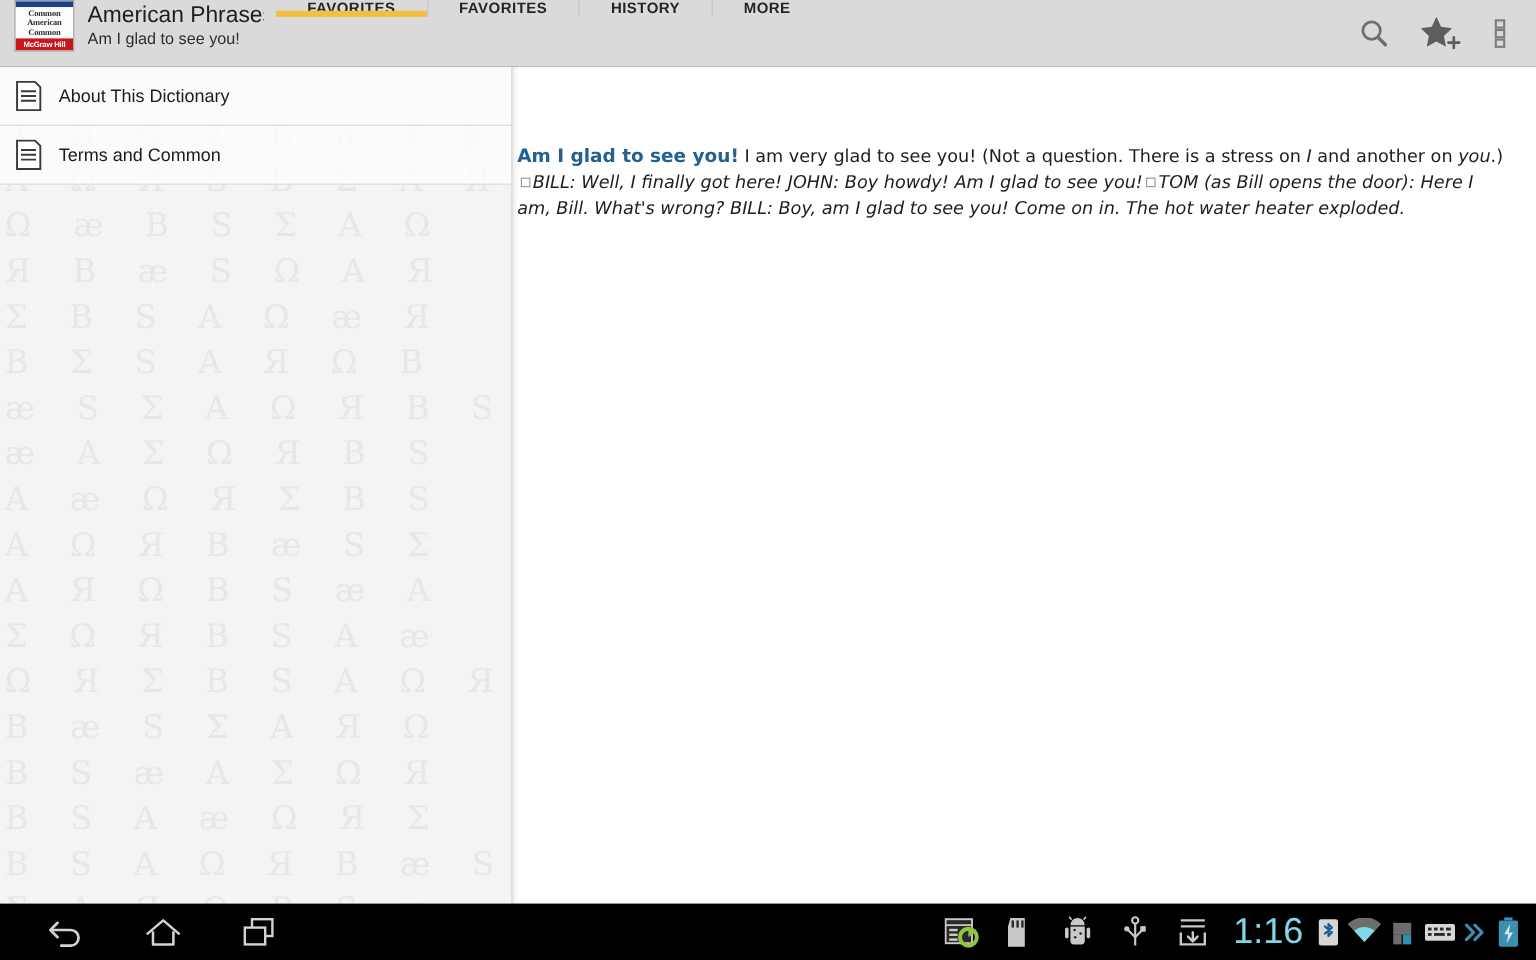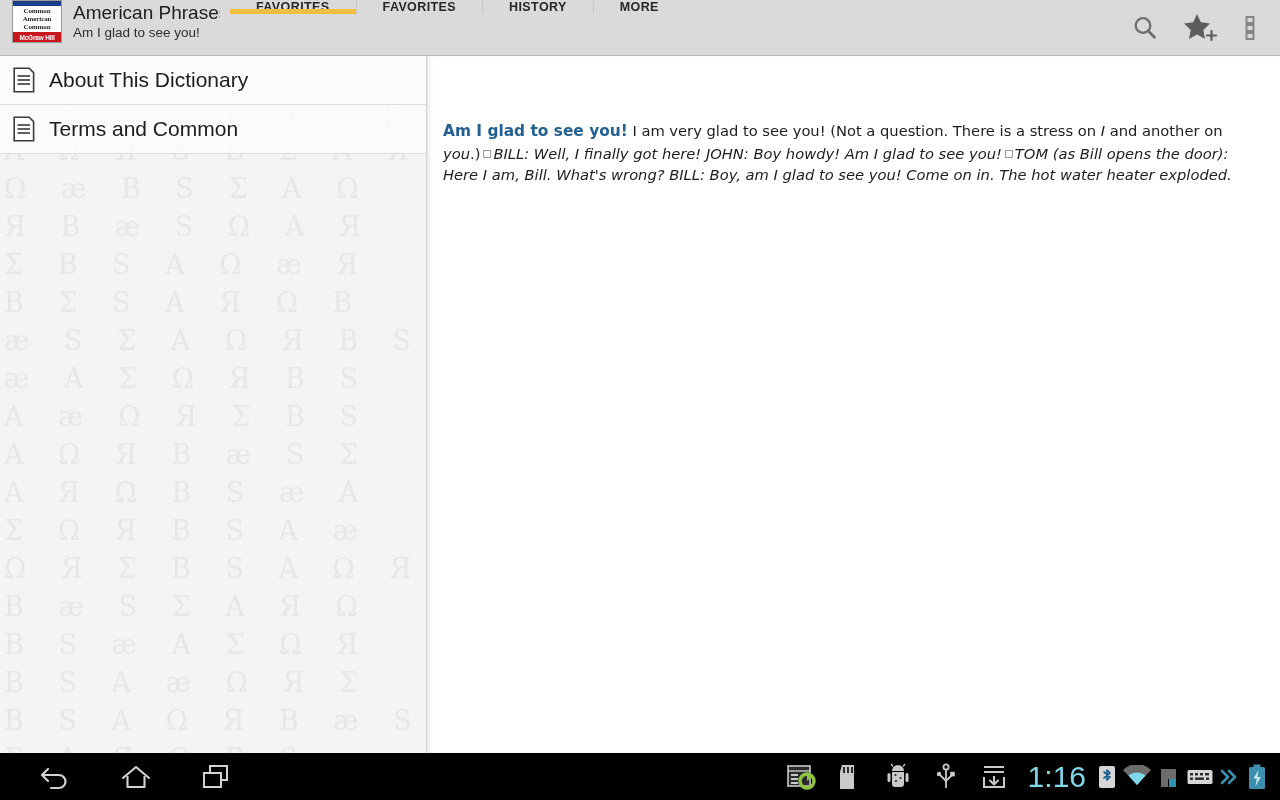--- a/index.html
+++ b/index.html
@@ -122,30 +122,30 @@
   .side-item {
     height: 49px;
     display: flex; align-items: center;
     padding-left: 13px;
     border-bottom: 1px solid #dcdcdc;
     background: rgba(252,252,252,0.82);
     cursor: default;
   }
   .side-item .label {
     margin-left: 14px;
-    font-size: 21px; color: #1c1c1c;
+    font-size: 15px; color: #1c1c1c;
   }
   .doc-icon { width: 22px; height: 26px; flex: 0 0 22px; }
 
   #content {
     flex: 1;
     background: #ffffff;
     border-left: 1px solid #d2d2d2;
     box-shadow: inset 4px 0 6px -4px rgba(0,0,0,0.18);
-    padding: 64px 22px 0 16px;
+    padding: 64px 22px 0 4px;
     overflow: hidden;
   }
   #entry {
     font-family: "DejaVu Sans", sans-serif;
     font-size: 14.7px;
     line-height: 21.5px;
     color: #1d1d1d;
   }
   #entry .headword {
     font-weight: bold;

